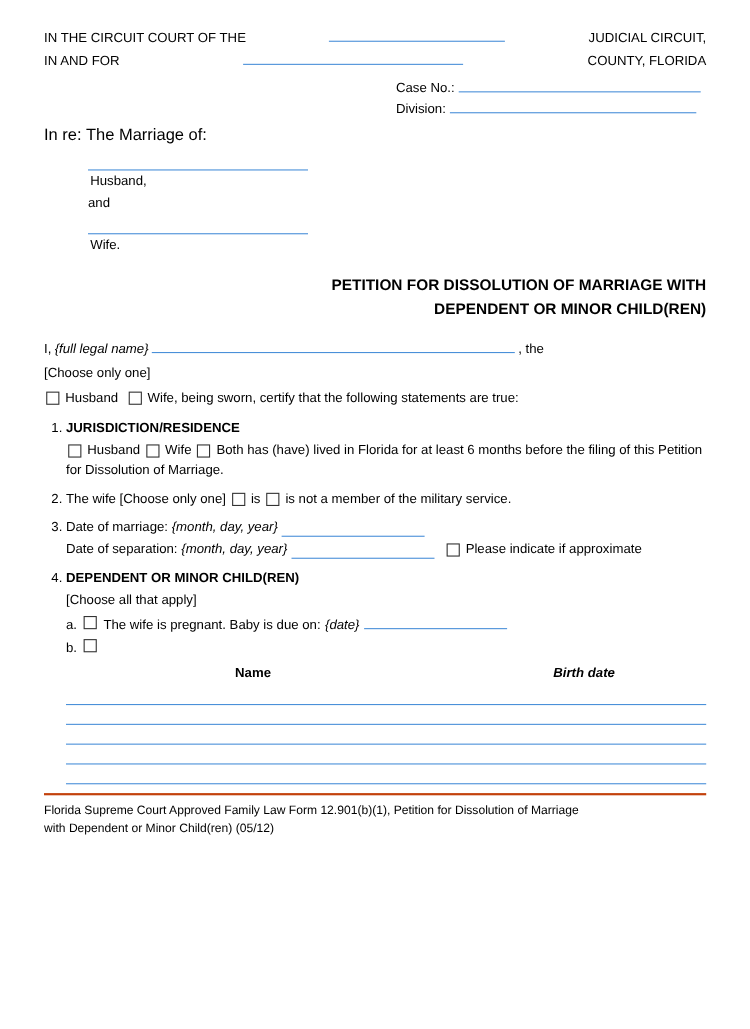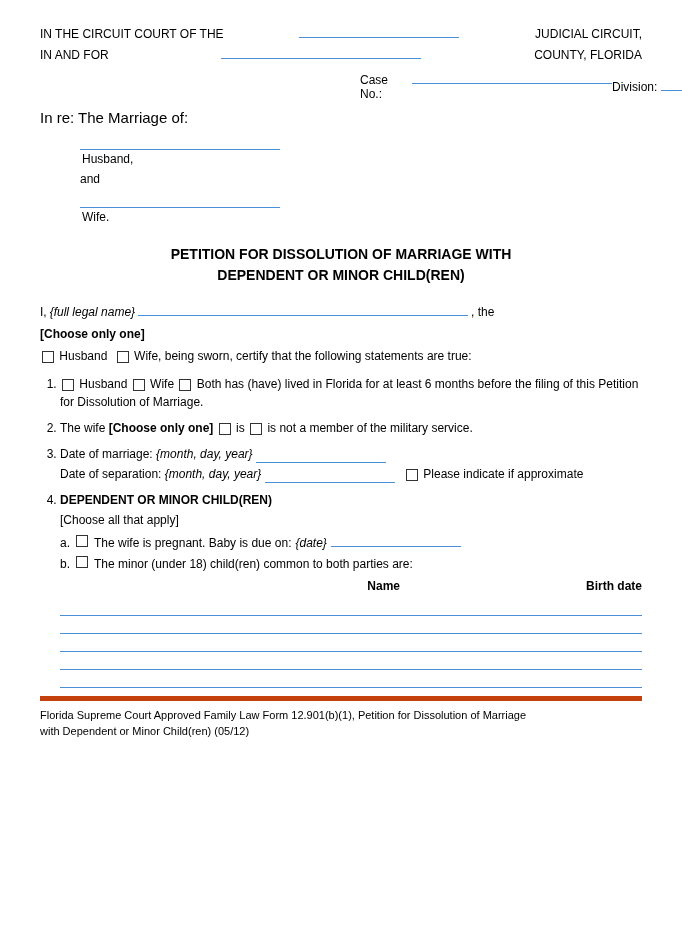--- a/index.html
+++ b/index.html
@@ -20,22 +20,22 @@
       display: flex;
       justify-content: space-between;
       align-items: baseline;
       gap: 4px;
       flex-wrap: wrap;
       margin-bottom: 4px;
       font-size: 12px;
     }
     .case-info {
       display: flex;
-      flex-direction: row;
-      align-items: center;
+      flex-direction: column;
+      align-items: flex-start;
       margin-left: 320px;
       margin-bottom: 6px;
       font-size: 12px;
     }
     .case-info-row {
       display: flex;
       align-items: baseline;
       gap: 4px;
       margin-bottom: 2px;
     }
@@ -56,21 +56,21 @@
     }
     .party-label {
       font-size: 12px;
       margin-left: 2px;
     }
     .and-connector {
       font-size: 12px;
       margin: 6px 0 6px 40px;
     }
     .title-section {
-      text-align: center;
+      text-align: right;
       margin: 20px 0 16px 0;
     }
     .title-section p {
       font-weight: bold;
       font-size: 14px;
       line-height: 1.5;
     }
     .petition-body {
       font-size: 12px;
       line-height: 1.5;
@@ -121,36 +121,37 @@
       height: 14px;
       vertical-align: bottom;
     }
     .name-table {
       width: 100%;
       border-collapse: collapse;
       margin-top: 4px;
     }
     .name-table th {
       font-weight: bold;
-      text-align: right;
+      text-align: center;
       padding-bottom: 2px;
       font-size: 12px;
     }
     .name-table .birthdate-col {
-      text-align: right;
+      text-align: center;
       padding-left: 20px;
+      font-style: italic;
     }
     .footer-note {
       font-size: 11px;
-      border-top: 5px solid #c2410c;
+      border-top: 2px solid #c2410c;
       padding-top: 6px;
       line-height: 1.5;
     }
     .italic { font-style: italic; text-align: center; }
-    .bold { font-weight: bold; }
+    .bold { font-weight: normal; }
     .header-uf {
       display: inline-block;
       border-bottom: 1.5px solid #4a90d9;
       height: 14px;
       vertical-align: bottom;
     }
   </style>
 </head>
 <body>
 
@@ -215,20 +216,21 @@
     <div style="margin-bottom:10px;">
       <span class="checkbox-inline"></span>
       <span>Husband</span>
       <span class="checkbox-inline" style="margin-left:6px;"></span>
       <span>Wife, being sworn, certify that the following statements are true:</span>
     </div>
 
     <ol>
 
       <li>
+        <span class="section-title">JURISDICTION/RESIDENCE</span>
         <span class="section-content">
           <span class="checkbox-inline"></span>
           <span> Husband </span>
           <span class="checkbox-inline"></span>
           <span> Wife </span>
           <span class="checkbox-inline"></span>
           <span>Both has (have) lived in Florida for at least 6 months before the filing of this Petition for Dissolution of Marriage.</span>
         </span>
       </li>
 
@@ -270,21 +272,20 @@
           <span>a.</span>
           <span class="checkbox-inline"></span>
           <span>The wife is pregnant.  Baby is due on:</span>
           <span class="italic">{date}</span>
           <span class="underline-med"></span>
         </div>
 
         <div style="margin-bottom:4px; display:flex; align-items:baseline; gap:4px;">
           <span>b.</span>
           <span class="checkbox-inline"></span>
-          <span>The minor (under 18) child(ren) common to both parties are:</span>
         </div>
 
         <table class="name-table">
           <thead>
             <tr>
               <th>Name</th>
               <th class="birthdate-col">Birth date</th>
             </tr>
           </thead>
           <tbody>

